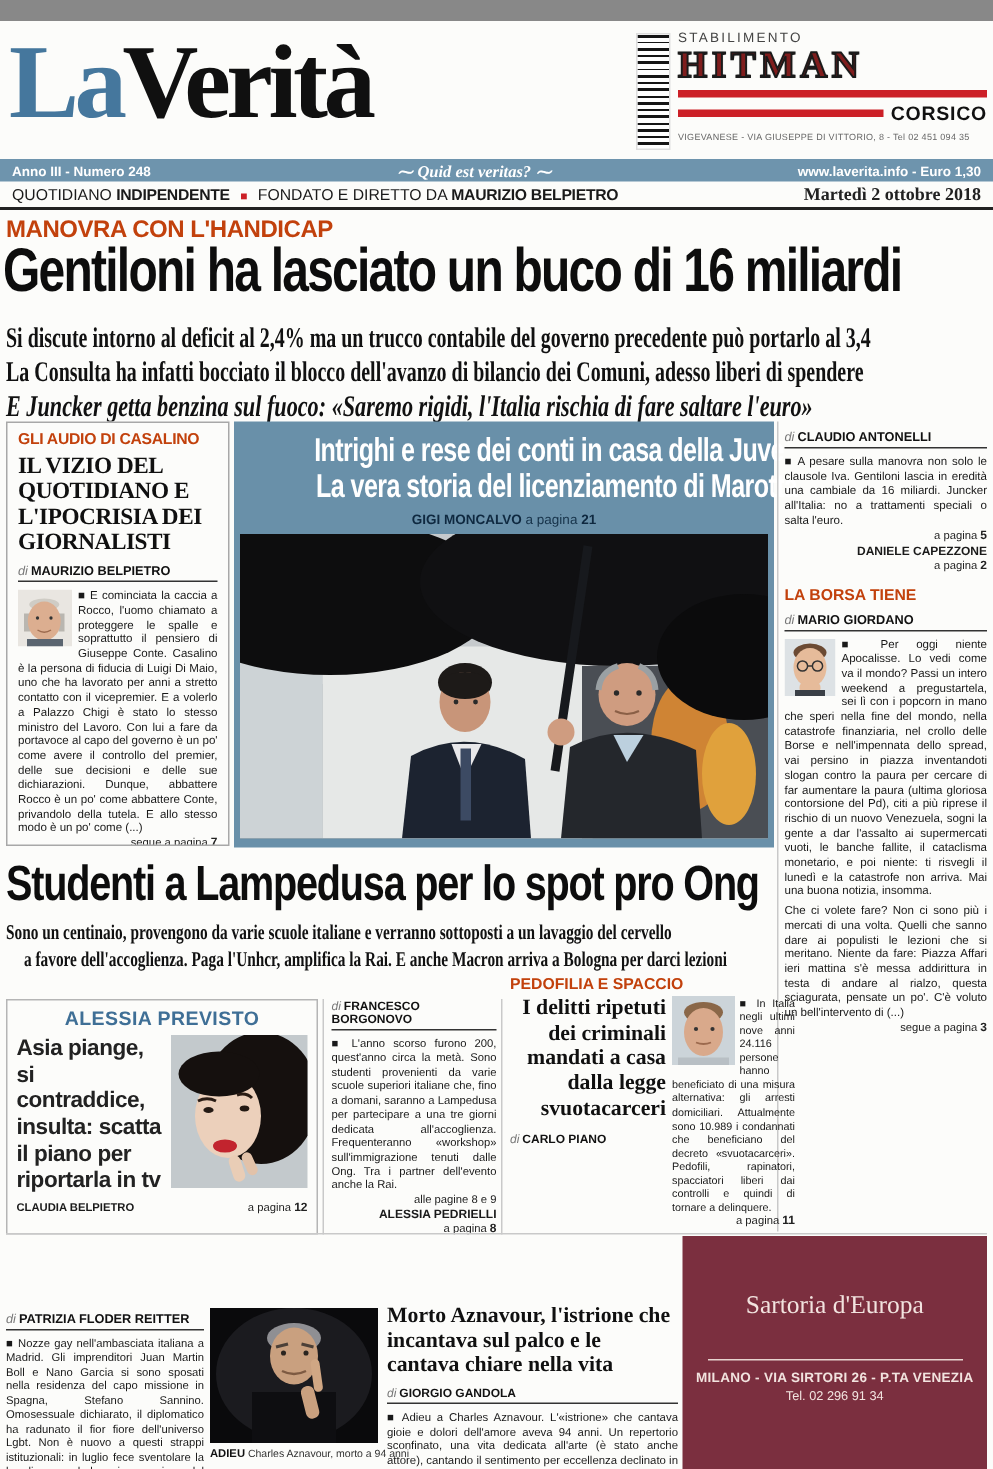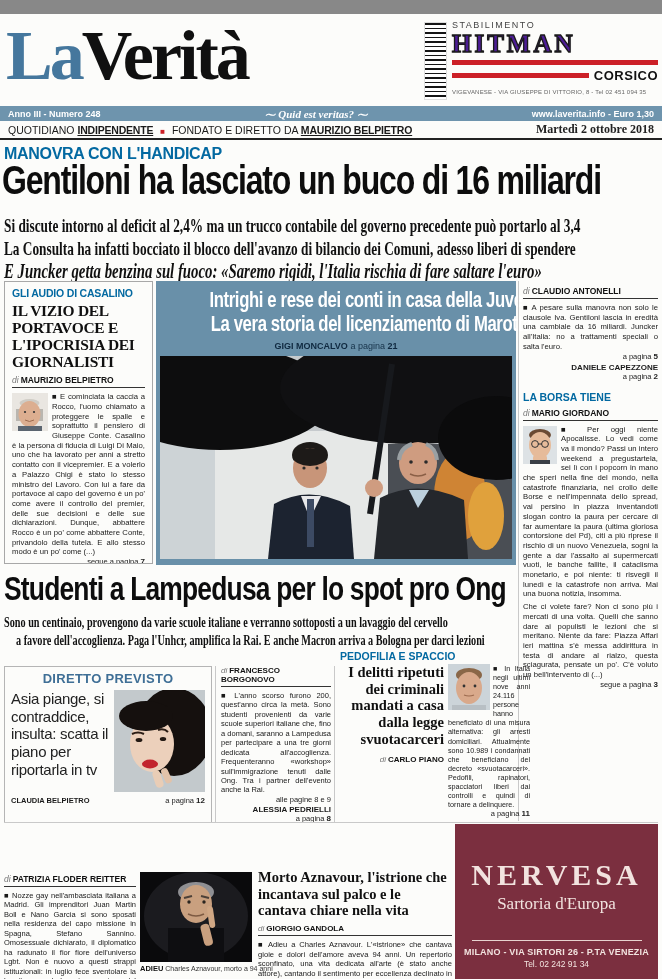--- a/index.html
+++ b/index.html
@@ -15,41 +15,41 @@
   .logo{left:6px;top:-6px;font-family:"Liberation Serif",serif;font-weight:bold;
         font-size:70px;letter-spacing:-3px;line-height:96px;}
   .logo .la{color:#45779d;}
   .logo .ver{color:#101010;}
   .barcode{left:424px;top:8px;width:21px;height:76px;background:#fff;
            border:1px solid #ddd;
            background-image:repeating-linear-gradient(180deg,#151515 0 2px,#ffffff 2px 5px,#151515 5px 6px,#ffffff 6px 9px);}
   .hitman{left:452px;top:6px;width:206px;}
   .hitman-top{font-size:9px;color:#444;letter-spacing:1.5px;margin-bottom:1px;}
   .hitman-name{font-family:"Liberation Serif",serif;font-weight:bold;font-size:25px;
-               letter-spacing:3px;color:#4c1d95;-webkit-text-stroke:1.3px #1a1a1a;
+               letter-spacing:3px;color:#7f1d1d;-webkit-text-stroke:1.3px #1a1a1a;
                text-shadow:0 0 1px #1a1a1a;line-height:26px;}
   .hitman-bar{height:5px;background:#cc2027;margin-top:3px;}
   .hitman-row{display:flex;align-items:center;margin-top:3px;}
   .hitman-row .bar2{flex:1;height:5px;background:#cc2027;margin-right:5px;}
   .hitman-city{font-size:13px;font-weight:bold;color:#111;letter-spacing:0.5px;}
   .hitman-addr{font-size:6px;color:#666;margin-top:6px;letter-spacing:0.2px;}
 
   .infobar{left:0;top:92px;width:662px;height:15px;background:#6e94ad;color:#fff;
            display:flex;align-items:center;justify-content:space-between;
            padding:0 8px;box-sizing:border-box;font-size:9px;font-weight:bold;}
   .infobar .motto{font-family:"Liberation Serif",serif;font-style:italic;font-size:11px;}
   .subbar{left:0;top:107px;width:662px;height:19px;border-bottom:2px solid #222;
           display:flex;align-items:center;justify-content:space-between;
           padding:0 8px;box-sizing:border-box;font-size:10.5px;}
   .subbar .sq{color:#cc2027;font-size:8px;margin:0 4px;}
-  .subbar b{letter-spacing:-0.2px;text-decoration:underline;}
+  .subbar b{letter-spacing:-0.2px;}
   .subbar .date{font-family:"Liberation Serif",serif;font-weight:bold;font-size:12px;color:#222;}
 
   
-  .kicker{color:#0369a1;font-weight:bold;}
+  .kicker{color:#c2410c;font-weight:bold;}
   .lead-kicker{left:4px;top:131px;font-size:16px;letter-spacing:-0.3px;}
   .cond{display:inline-block;white-space:nowrap;transform-origin:left center;}
   .lead-headline{left:2px;top:143px;font-weight:bold;font-size:41px;letter-spacing:-1.5px;color:#0d0d0d;}
   .lead-headline .cond{transform:scaleX(0.78);}
   .deck{font-family:"Liberation Serif",serif;font-weight:bold;font-size:19px;color:#111;}
   .deck .cond{transform:scaleX(0.70);}
   .deck1{left:4px;top:201px;}
   .deck2{left:4px;top:224px;}
   .deck3{left:4px;top:246px;font-style:italic;font-size:20px;}
   .deck3 .cond{transform:scaleX(0.74);}
@@ -92,31 +92,31 @@
   .lamp-deck{font-family:"Liberation Serif",serif;font-weight:bold;font-size:14px;color:#111;}
   .lamp-deck .cond{transform:scaleX(0.73);}
   .lamp-d1{left:4px;top:601px;}
   .lamp-d2{left:16px;top:619px;}
 
   
   .asia-box{left:4px;top:652px;width:208px;height:157px;border:1px solid #b5b5b5;
             box-sizing:border-box;padding:4px 6px;background:#fcfcfa;}
   .asia-kicker{text-align:center;color:#3f6f96;font-weight:bold;font-size:13px;letter-spacing:0.3px;}
   .asia-row{display:flex;margin-top:4px;}
-  .asia-title{width:100px;font-size:15px;line-height:1.18;color:#222;letter-spacing:-0.3px;}
+  .asia-title{width:100px;font-size:15px;line-height:1.18;color:#222;letter-spacing:-0.3px;font-weight:bold;}
   .asia-foot{display:flex;justify-content:space-between;margin-top:4px;font-size:7.5px;}
   .asia-foot .auth{font-weight:bold;}
   .borgo-col{left:221px;top:652px;width:110px;}
   .borgo-col .byline,.pedo-col .byline{font-size:8px;}
   .extra-auth{font-size:8px;font-weight:bold;text-align:right;margin-top:1px;}
   .pedo-col{left:340px;top:636px;width:190px;}
   .pedo-row{display:flex;margin-top:2px;}
   .pedo-left{width:104px;text-align:right;}
   .pedo-left .serif-title{font-size:14.5px;line-height:1.15;}
-  .pedo-left .byline{border-bottom:none;text-align:right;}
+  .pedo-left .byline{border-bottom:none;text-align:left;}
   .pedo-right{width:82px;margin-left:4px;}
   .pedo-right .body-txt{font-size:7.2px;}
   .pedo-right .headshot{margin:0 3px 1px 0;}
 
   .vrule{position:absolute;width:1px;background:#c9c9c9;}
   .hrule{position:absolute;height:1px;background:#c9c9c9;}
 
   
   .nozze-kicker{left:4px;top:812px;font-size:11px;letter-spacing:-0.2px;}
   .nozze-headline{left:4px;top:824px;font-weight:bold;font-size:28px;letter-spacing:-1px;color:#0d0d0d;}
@@ -184,21 +184,21 @@
   <div class="abs kicker lead-kicker">MANOVRA CON L'HANDICAP</div>
   <div class="abs lead-headline">
     <span class="cond">Gentiloni ha lasciato un buco di 16 miliardi</span>
   </div>
   <div class="abs deck deck1"><span class="cond">Si discute intorno al deficit al 2,4% ma un trucco contabile del governo precedente può portarlo al 3,4</span></div>
   <div class="abs deck deck2"><span class="cond">La Consulta ha infatti bocciato il blocco dell'avanzo di bilancio dei Comuni, adesso liberi di spendere</span></div>
   <div class="abs deck deck3"><span class="cond">E Juncker getta benzina sul fuoco: «Saremo rigidi, l'Italia rischia di fare saltare l'euro»</span></div>
 
   <div class="abs left-box">
     <div class="kicker">GLI AUDIO DI CASALINO</div>
-    <div class="serif-title">IL VIZIO DEL PORTAVOCE E L'IPOCRISIA DEI GIORNALISTI</div>
+    <div class="serif-title">IL VIZIO DEL QUOTIDIANO E L'IPOCRISIA DEI GIORNALISTI</div>
     <div class="byline">
       <span class="pre">di</span><span>MAURIZIO BELPIETRO</span>
     </div>
     <div class="body-txt">
       <svg class="headshot" width="36" height="38">
         <rect width="36" height="38" fill="#e9e6e1"></rect>
         <rect x="4" y="16" width="4" height="12" fill="#b9b6b0"></rect>
         <rect x="27" y="16" width="4" height="12" fill="#b9b6b0"></rect>
         <ellipse cx="17.5" cy="10" rx="10" ry="4" fill="#cfccc5"></ellipse>
         <ellipse cx="17.5" cy="21" rx="11" ry="13" fill="#dcae90"></ellipse>
@@ -298,21 +298,21 @@
     </div>
   </div>
 
   <div class="abs lamp-deck lamp-d1"><span class="cond">Sono un centinaio, provengono da varie scuole italiane e verranno sottoposti a un lavaggio del cervello</span></div>
   <div class="abs lamp-headline">
     <span class="cond">Studenti a Lampedusa per lo spot pro Ong</span>
   </div>
   <div class="abs lamp-deck lamp-d2"><span class="cond">a favore dell'accoglienza. Paga l'Unhcr, amplifica la Rai. E anche Macron arriva a Bologna per darci lezioni</span></div>
 
   <div class="abs asia-box">
-    <div class="asia-kicker">DIRETTO PREVISTO</div>
+    <div class="asia-kicker">ALESSIA PREVISTO</div>
     <div class="asia-row">
       <div class="asia-title">Asia piange, si contraddice, insulta: scatta il piano per riportarla in tv</div>
       <svg width="92" height="102" style="margin-left:4px;">
         <rect width="92" height="102" fill="#c3c9cc"></rect>
         <ellipse cx="60" cy="42" rx="38" ry="44" fill="#15100e"></ellipse>
         <ellipse cx="38" cy="54" rx="22" ry="28" fill="#ecd0bb"></ellipse>
         <ellipse cx="32" cy="26" rx="27" ry="15" fill="#15100e"></ellipse>
         <path d="M18,44 Q24,41 30,44" stroke="#2a1c14" stroke-width="2" fill="none"></path>
         <ellipse cx="25" cy="50" rx="3.4" ry="2" fill="#241a14"></ellipse>
         <path d="M44,40 Q50,38 54,42" stroke="#2a1c14" stroke-width="2" fill="none"></path>
@@ -412,22 +412,21 @@
     <div class="byline">
       <span class="pre">di</span><span>GIORGIO GANDOLA</span>
     </div>
     <div class="body-txt" style="font-size:7.6px;">■ Adieu a Charles Aznavour. L'«istrione» che cantava gioie e dolori dell'amore aveva 94 anni. Un repertorio sconfinato, una vita dedicata all'arte (è stato anche attore), cantando il sentimento per eccellenza declinato in ogni sfumatura.</div>
     <div class="pageref">
       <span>a pagina</span> <b>19</b>
     </div>
   </div>
 
   <div class="abs nervesa">
-    <div class="nervesa-name">NERVESA</div>
     <div class="nervesa-tag">Sartoria d'Europa</div>
     <div class="nervesa-line"></div>
     <div class="nervesa-addr">MILANO - VIA SIRTORI 26 - P.TA VENEZIA</div>
-    <div class="nervesa-tel">Tel. 02 242 91 34</div>
+    <div class="nervesa-tel">Tel. 02 296 91 34</div>
   </div>
 
   <div class="bottom-rule"></div>
 
 </div>
 
 </body></html>

